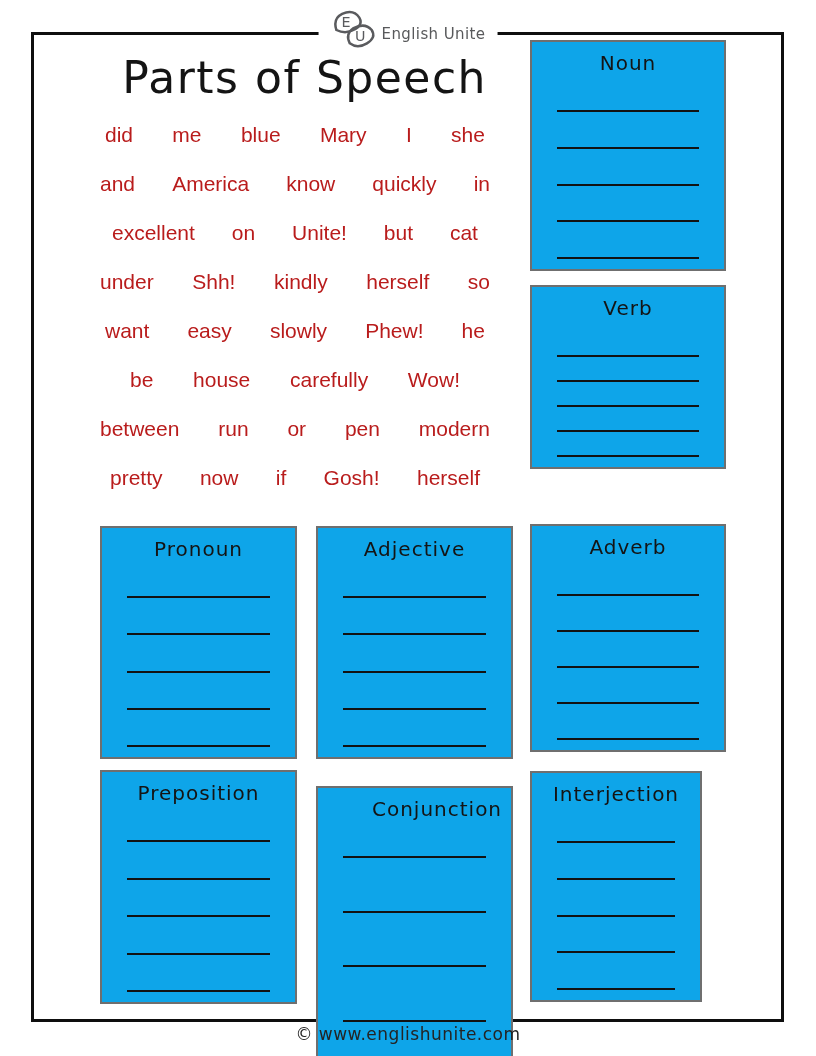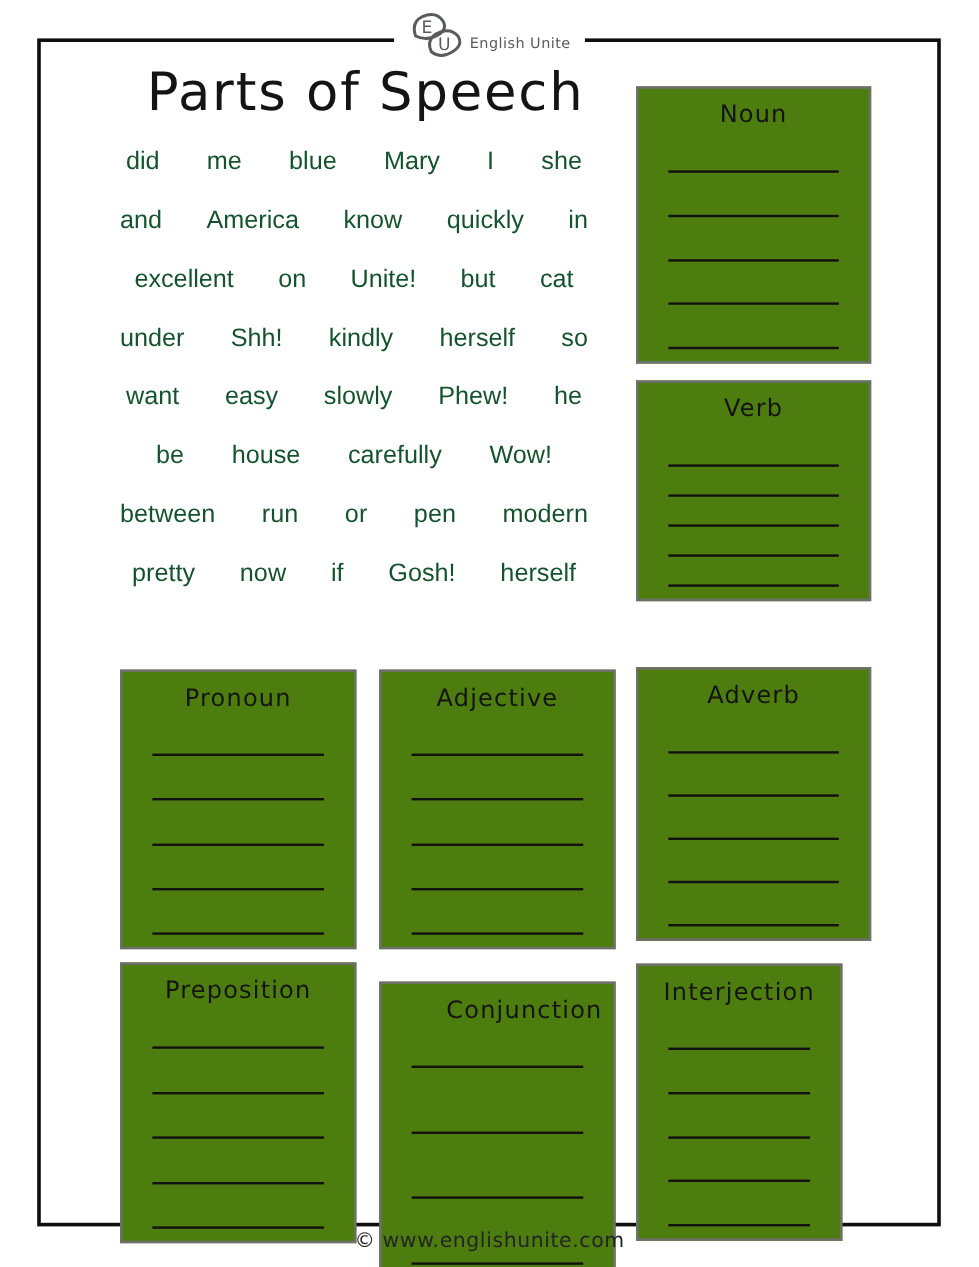--- a/index.html
+++ b/index.html
@@ -11,42 +11,42 @@
     position:absolute;left:31px;top:32px;width:753px;height:990px;
     border:3px solid #0e0e0e;box-sizing:border-box;background:transparent;
   }
   .logo-wrap{
     position:absolute;top:9px;left:50%;transform:translateX(-50%);
     background:#ffffff;padding:0 12px;display:flex;align-items:flex-end;gap:3px;
     z-index:3;height:42px;
   }
   .logo-glyph{width:48px;height:42px;display:block;}
   .brand-name{
-    font-family:"DejaVu Sans",sans-serif;font-size:12px;color:#58595b;
+    font-family:"DejaVu Sans",sans-serif;font-size:15px;color:#58595b;
     letter-spacing:.4px;line-height:1;padding-bottom:9px;white-space:nowrap;
   }
   .title{
     position:absolute;left:95px;top:52px;width:392px;text-align:right;
     font-family:"DejaVu Sans",sans-serif;font-size:44px;letter-spacing:1.5px;
     color:#141414;z-index:2;
   }
   .wordbank{position:absolute;left:100px;top:110px;width:390px;z-index:2;}
   .word-row{
     display:flex;justify-content:space-between;align-items:center;height:49px;
-    font-size:21px;color:#14532d;
+    font-size:21px;color:#b91c1c;
   }
   .word-row:nth-child(1){padding:0 5px;}
   .word-row:nth-child(3){padding:0 12px;}
   .word-row:nth-child(5){padding:0 5px;}
   .word-row:nth-child(6){padding:0 30px;}
   .word-row:nth-child(8){padding:0 10px;}
   .word{white-space:nowrap;}
   .pbox{
     position:absolute;border:2px solid #6f6f6f;box-sizing:border-box;
-    background:#4d7c0f;z-index:2;margin-top:32px;
+    background:#0ea5e9;z-index:2;
   }
   .pbox-title{
     text-align:center;margin-top:9px;font-family:"DejaVu Sans",sans-serif;
     font-size:20px;letter-spacing:1px;color:#141414;
   }
   .pbox-lines{
     position:absolute;left:25px;right:25px;top:68px;bottom:10px;
     display:flex;flex-direction:column;justify-content:space-between;
   }
   .blank-line{height:2px;background:#121212;}

